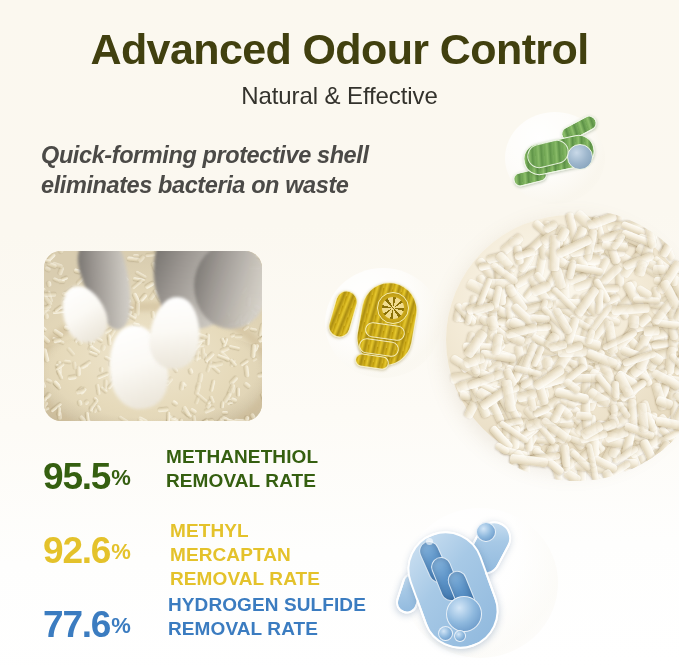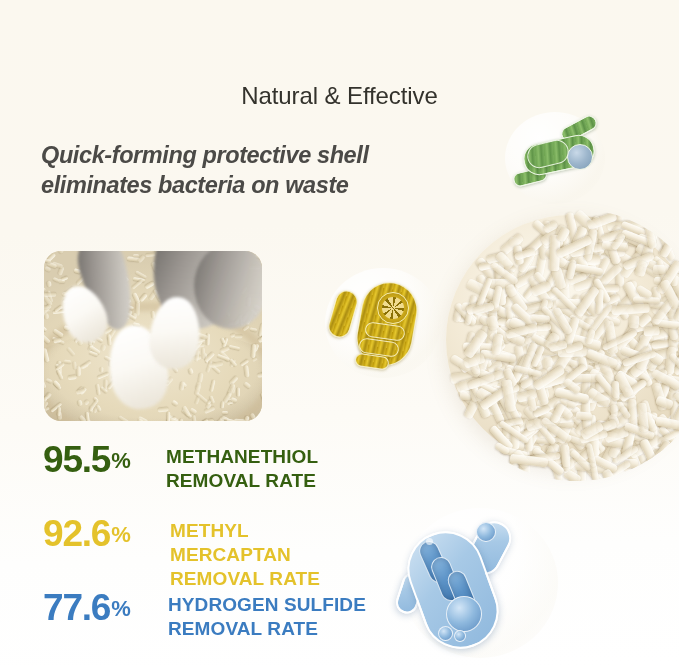--- a/index.html
+++ b/index.html
@@ -239,21 +239,21 @@
     top: 441px;
     width: 330px;
   }
   .stat {
     position: relative;
     height: 74px;
   }
   .stat-value {
     position: absolute;
     left: 3px;
-    top: 0;
+    top: 17px;
     font-size: 37px;
     font-weight: bold;
     letter-spacing: -1.2px;
     line-height: 1;
     white-space: nowrap;
   }
   .stat-pct {
     font-size: 22px;
     font-weight: bold;
     letter-spacing: -0.5px;
@@ -276,20 +276,21 @@
 
   .stat-1 .stat-label { left: 126px; }
   .stat-2 .stat-label { left: 130px; }
   .stat-3 .stat-label { left: 128px; }
 </style>
 </head>
 <body>
 
 <div class="poster">
 
+  <div class="headline">Advanced Odour Control</div>
   <div class="subhead">Natural &amp; Effective</div>
 
   <div class="tagline">Quick-forming protective shell eliminates bacteria on waste</div>
 
   <div class="photo">
     <div class="photo-inner">
       <div class="litter-bed"></div>
       <div class="bowl-shadow"></div>
       <div class="bowl-rim"></div>
       <div class="pellet-tex" id="photoPellets">

